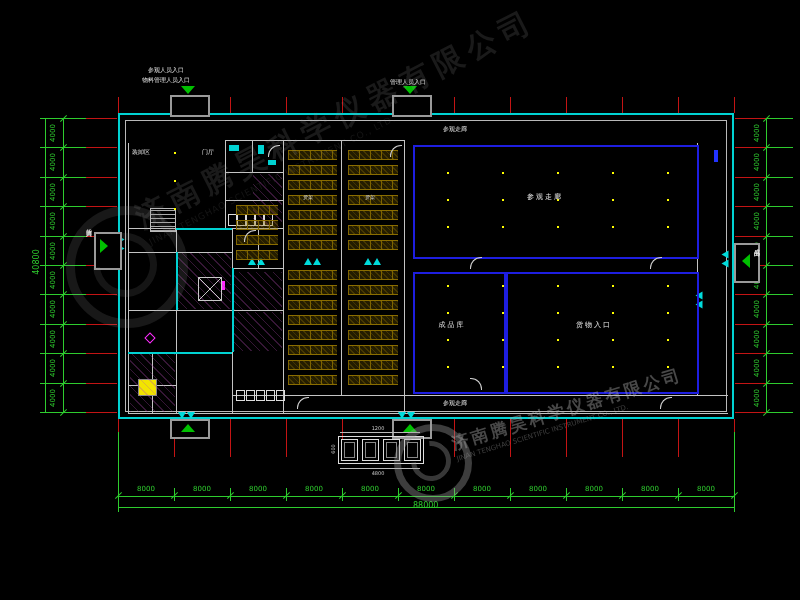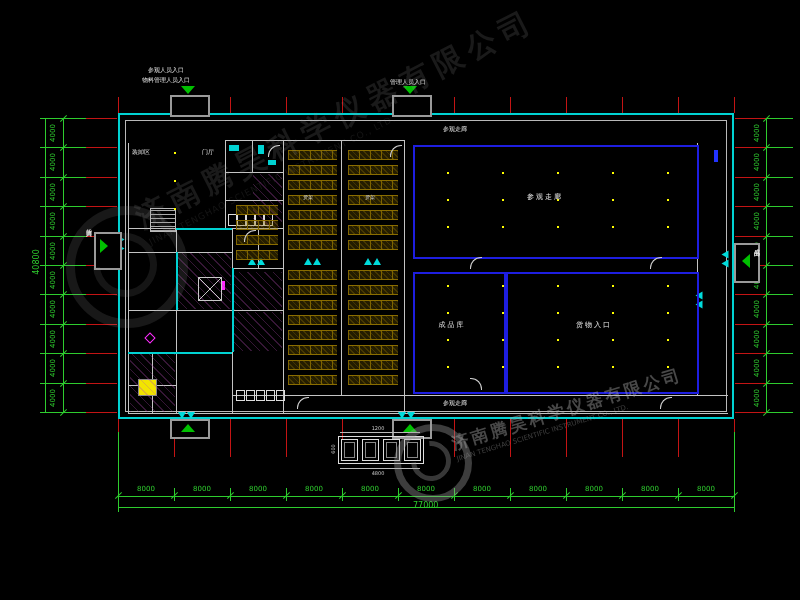--- a/index.html
+++ b/index.html
@@ -54,21 +54,21 @@
   <div class="lbl tiny" style="left:455px;top:399px">参观走廊</div>
   <div class="lbl tiny" style="left:141px;top:148px">装卸区</div>
   <div class="lbl tiny" style="left:208px;top:148px">门厅</div>
   <div class="lbl micro" style="left:308px;top:193px">货架</div>
   <div class="lbl micro" style="left:370px;top:193px">货架</div>
 
   <div class="room-label" style="left:545px;top:192px">参观走廊</div>
   <div class="room-label" style="left:452px;top:320px">成品库</div>
   <div class="room-label" style="left:594px;top:320px">货物入口</div>
 
-  <div class="dimtot" style="left:413px;top:501px">77000</div>
+  <div class="dimtot" style="left:413px;top:501px">88000</div>
   <div class="dimtot rot90" style="left:36px;top:262px">40800</div>
 
   <div class="abs" style="left:330px;top:424px;width:100px;height:50px;z-index:20;">
     <div class="lbl micro" style="left:48px;top:0px;color:#ccc">1200</div>
     <div class="abs" style="left:10px;top:8px;width:80px;height:1px;background:#bbb"></div>
     <div class="abs" style="left:8px;top:12px;width:84px;height:26px;border:1px solid #ddd;display:flex;">
       <div class="detail-cell"></div>
       <div class="detail-cell"></div>
       <div class="detail-cell"></div>
       <div class="detail-cell"></div>

